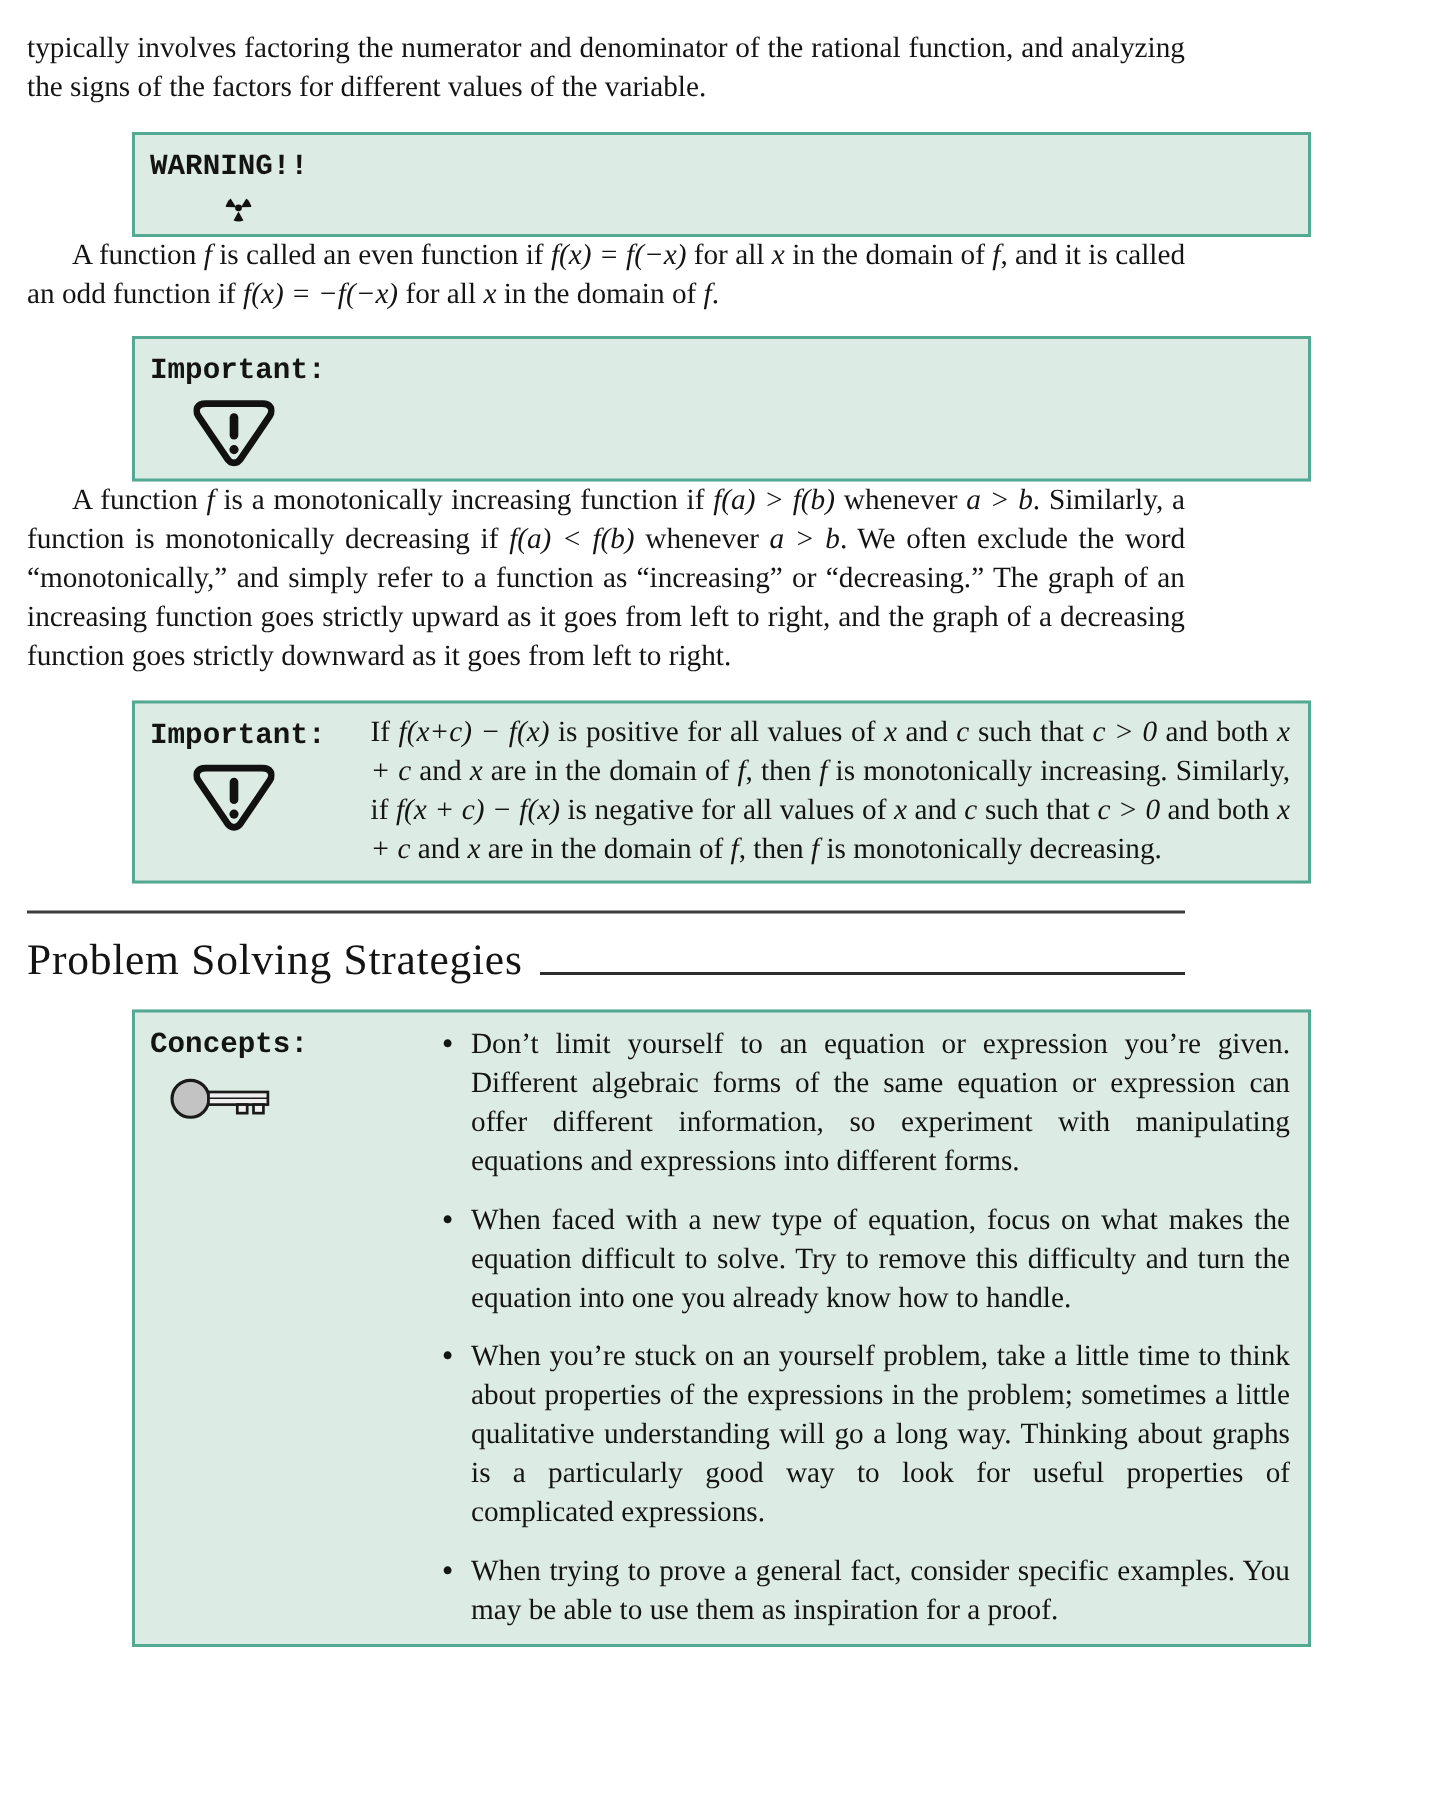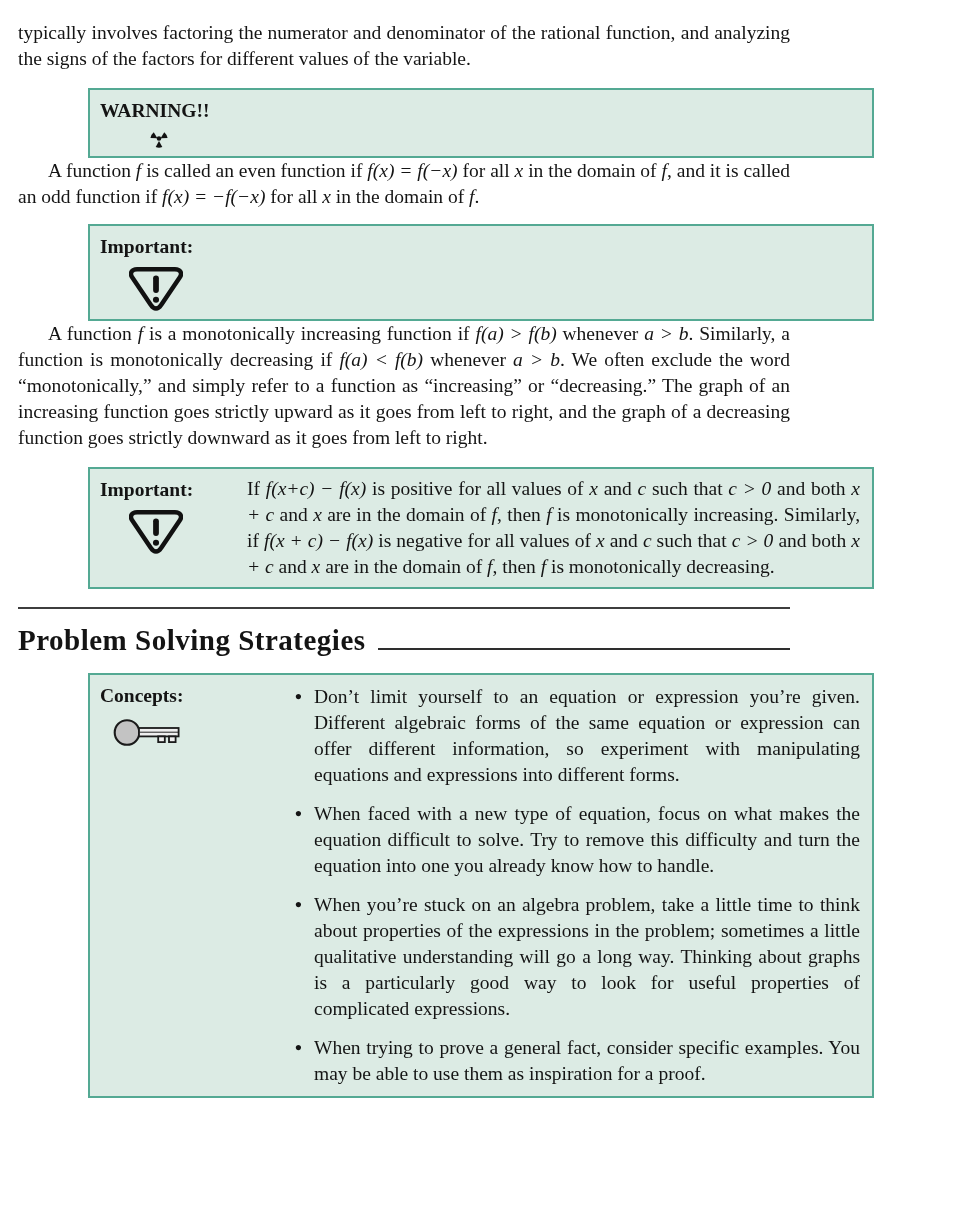--- a/index.html
+++ b/index.html
@@ -26,38 +26,38 @@
 
   
   .callout{
     display:grid;grid-template-columns:147px 1fr;
     background:var(--box-bg);
     border:2px solid var(--box-border);
     margin-left:70px;width:786px;
     padding:7px 12px 7px 10px;
   }
   .callout-label-col{padding-top:1px;}
-  .callout-label{font-weight:bold;}
+  .callout-label{font-weight:bold;font-family:Liberation Mono, monospace;}
   .callout-body{text-align:justify;}
   .icon-wrap{display:flex;justify-content:center;margin-top:3px;}
   .icon-wrap.radiation{width:118px;}
   .icon-wrap.triangle{width:112px;margin-top:5px;}
   .icon-wrap.key{width:96px;margin-top:4px;}
 
   
   .seg-n{font-style:normal;}
   .seg-b{font-weight:normal;}
   .seg-i{font-style:italic;}
 
   
   hr.rule{border:none;border-top:2px solid var(--rule);margin:18px 0 0 0;}
   h2.section-head{
     display:flex;align-items:flex-end;
     margin:14px 0 0 0;
-    font-weight:bold;font-size:29px;line-height:34px;
+    font-weight:normal;font-size:29px;line-height:34px;
     letter-spacing:0.5px;
   }
   .head-line{flex:1;border-bottom:2.5px solid #2e2e2e;margin:0 0 7px 12px;}
 
   
   .concepts-list{list-style:none;margin:2px 0 0 0;padding:0 0 0 48px;}
   .concepts-list li{display:flex;margin:0 0 13px 0;}
   .concepts-list li:last-child{margin-bottom:2px;}
   .bullet-mark{flex:none;width:19px;font-weight:bold;}
   .bullet-text{flex:1;text-align:justify;}
@@ -140,21 +140,21 @@
       <li>
         <span class="bullet-mark">•</span>
         <span class="bullet-text">Don’t limit yourself to an equation or expression you’re given. Different algebraic forms of the same equation or expression can offer different information, so experiment with manipulating equations and expressions into different forms.</span>
       </li>
       <li>
         <span class="bullet-mark">•</span>
         <span class="bullet-text">When faced with a new type of equation, focus on what makes the equation difficult to solve. Try to remove this difficulty and turn the equation into one you already know how to handle.</span>
       </li>
       <li>
         <span class="bullet-mark">•</span>
-        <span class="bullet-text">When you’re stuck on an algebra problem, take a little time to think about properties of the expressions in the problem; sometimes a little qualitative understanding will go a long way. Thinking about graphs is a particularly good way to look for useful properties of complicated expressions.</span>
+        <span class="bullet-text">When you’re stuck on an yourself problem, take a little time to think about properties of the expressions in the problem; sometimes a little qualitative understanding will go a long way. Thinking about graphs is a particularly good way to look for useful properties of complicated expressions.</span>
       </li>
       <li>
         <span class="bullet-mark">•</span>
         <span class="bullet-text">When trying to prove a general fact, consider specific examples. You may be able to use them as inspiration for a proof.</span>
       </li>
     </ul>
   </section>
 
 </div>
 

